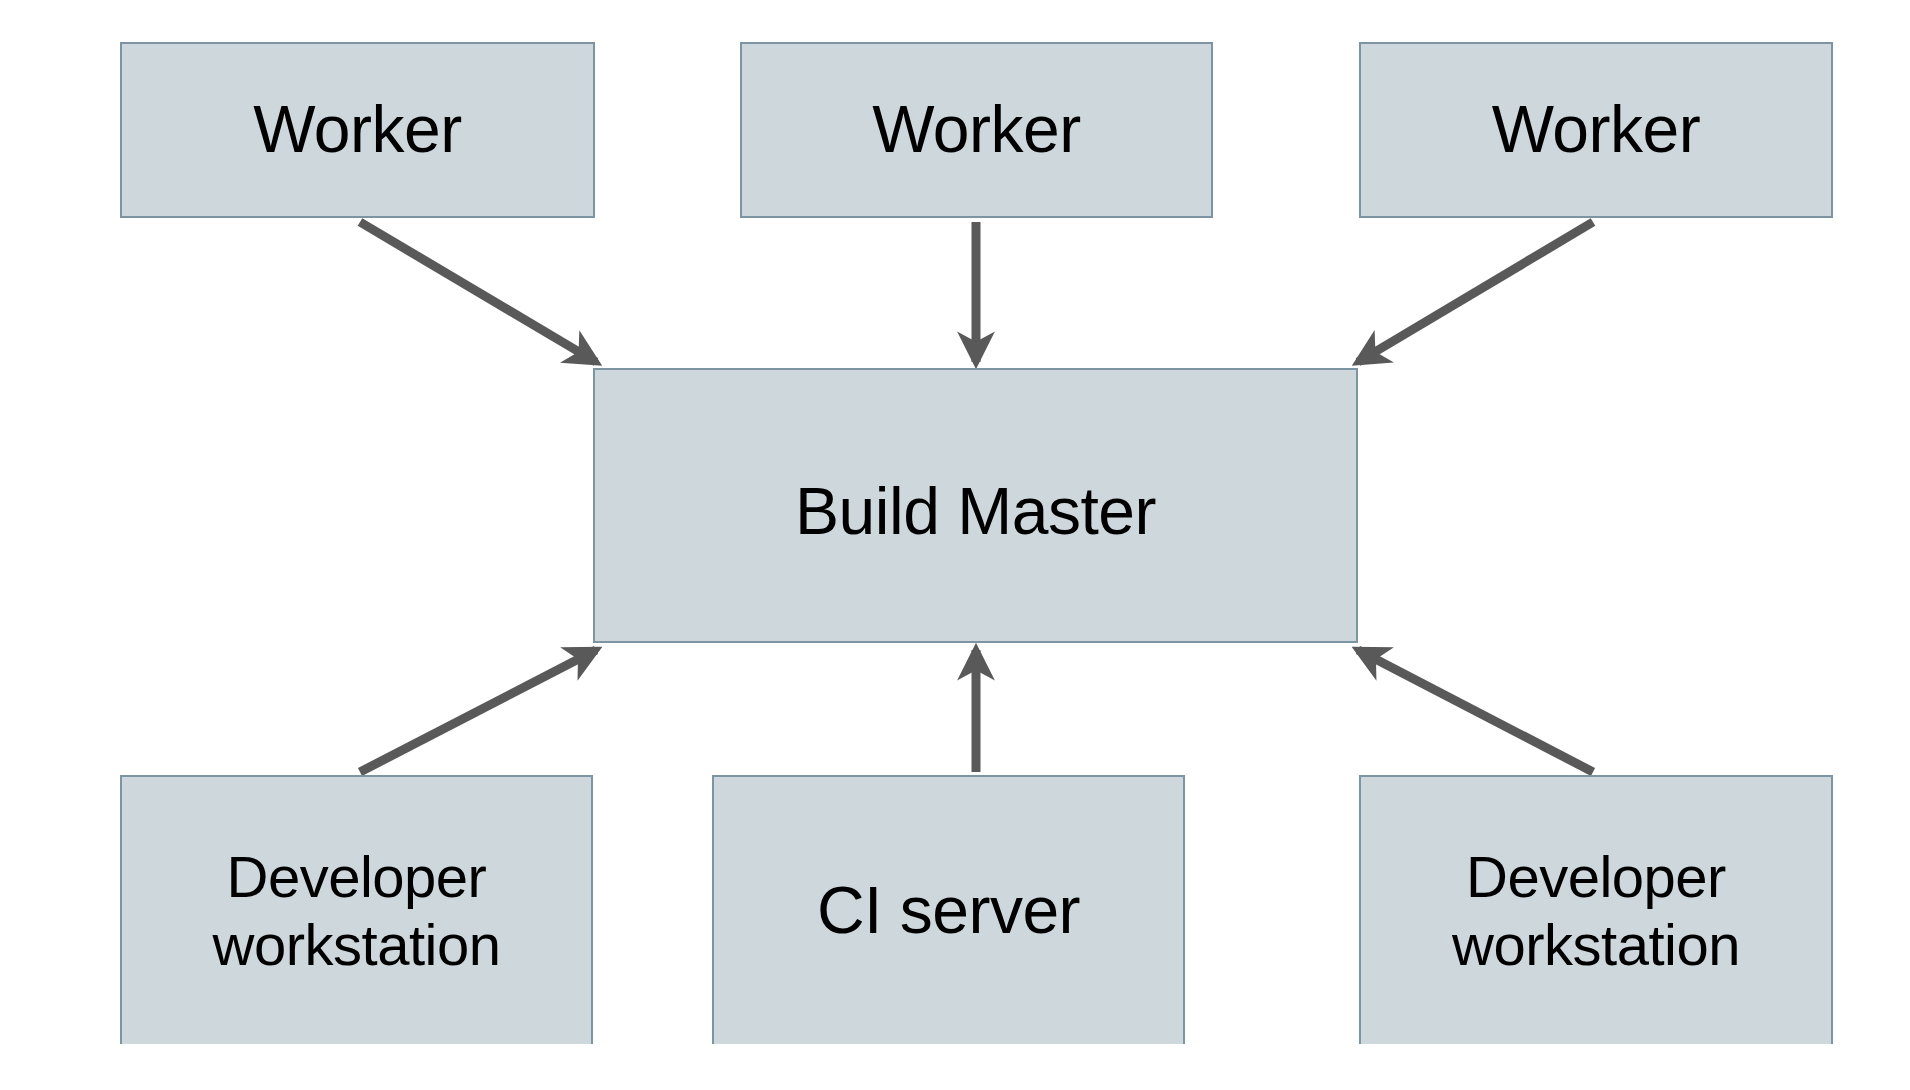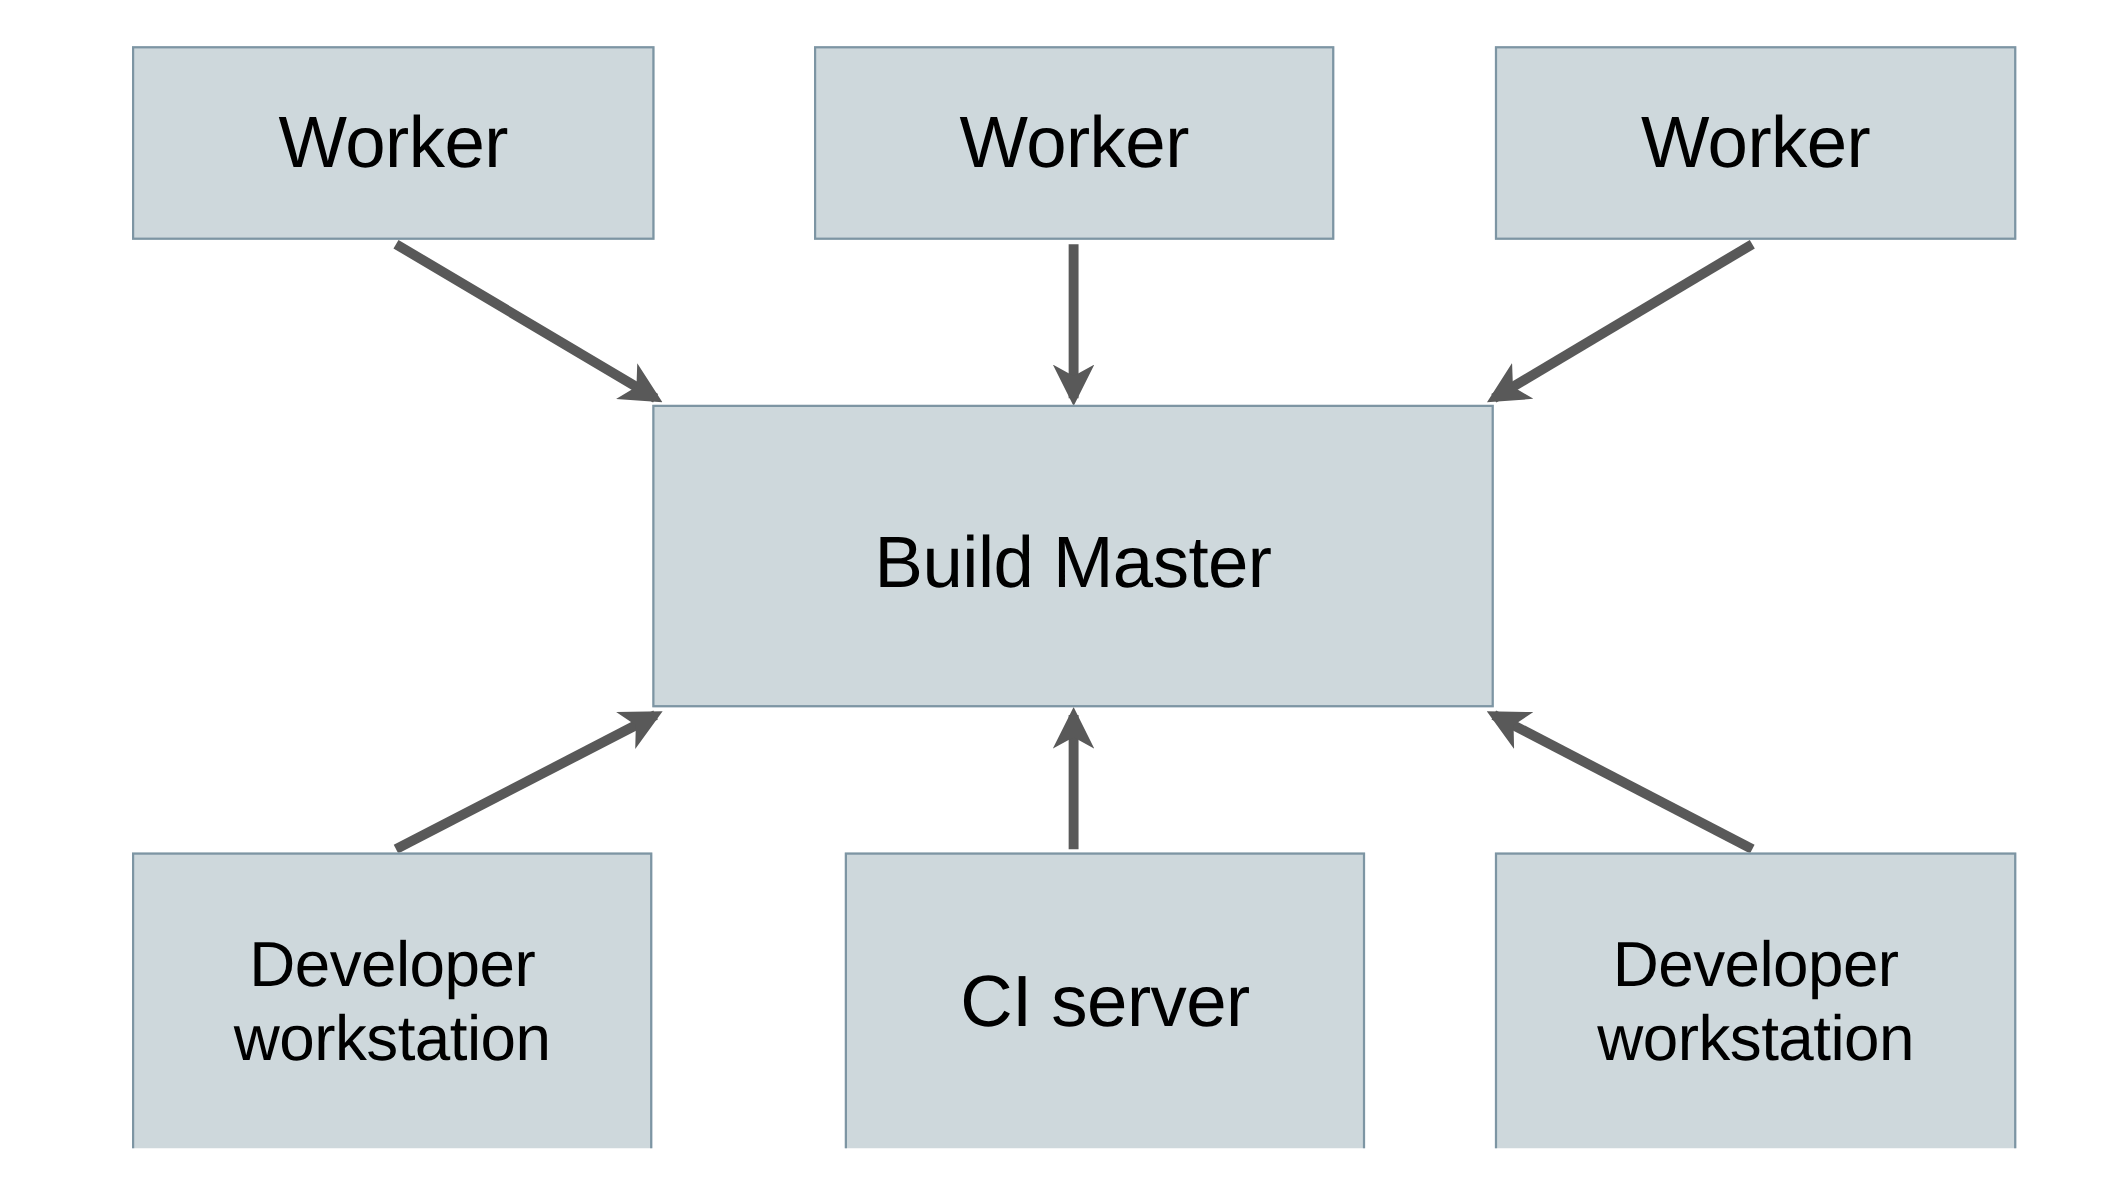--- a/index.html
+++ b/index.html
@@ -48,21 +48,21 @@
   .label-master   { font-size: 66px; margin-top: 12px; }
   .label-dev      { font-size: 58px; }
   .label-ci       { font-size: 66px; }
 
   
   #node-worker-1 { left: 120px;  top: 42px;  width: 475px; height: 176px; }
   #node-worker-2 { left: 740px;  top: 42px;  width: 473px; height: 176px; }
   #node-worker-3 { left: 1359px; top: 42px;  width: 474px; height: 176px; }
   #node-build-master { left: 593px; top: 368px; width: 765px; height: 275px; }
   #node-dev-left  { left: 120px;  top: 775px; width: 473px; height: 272px; }
-  #node-ci-server { left: 768px;  top: 775px; width: 473px; height: 272px; }
+  #node-ci-server { left: 712px;  top: 775px; width: 473px; height: 272px; }
   #node-dev-right { left: 1359px; top: 775px; width: 474px; height: 272px; }
 </style>
 </head>
 <body>
 
 <div id="diagram-canvas">
 
   <svg id="arrow-layer" viewBox="0 0 1910 1090" width="1910" height="1090" xmlns="http://www.w3.org/2000/svg">
     <defs>
       <marker id="arrowhead" markerWidth="4.2" markerHeight="4.2" refX="3.4" refY="2.1" orient="auto" markerUnits="strokeWidth">

